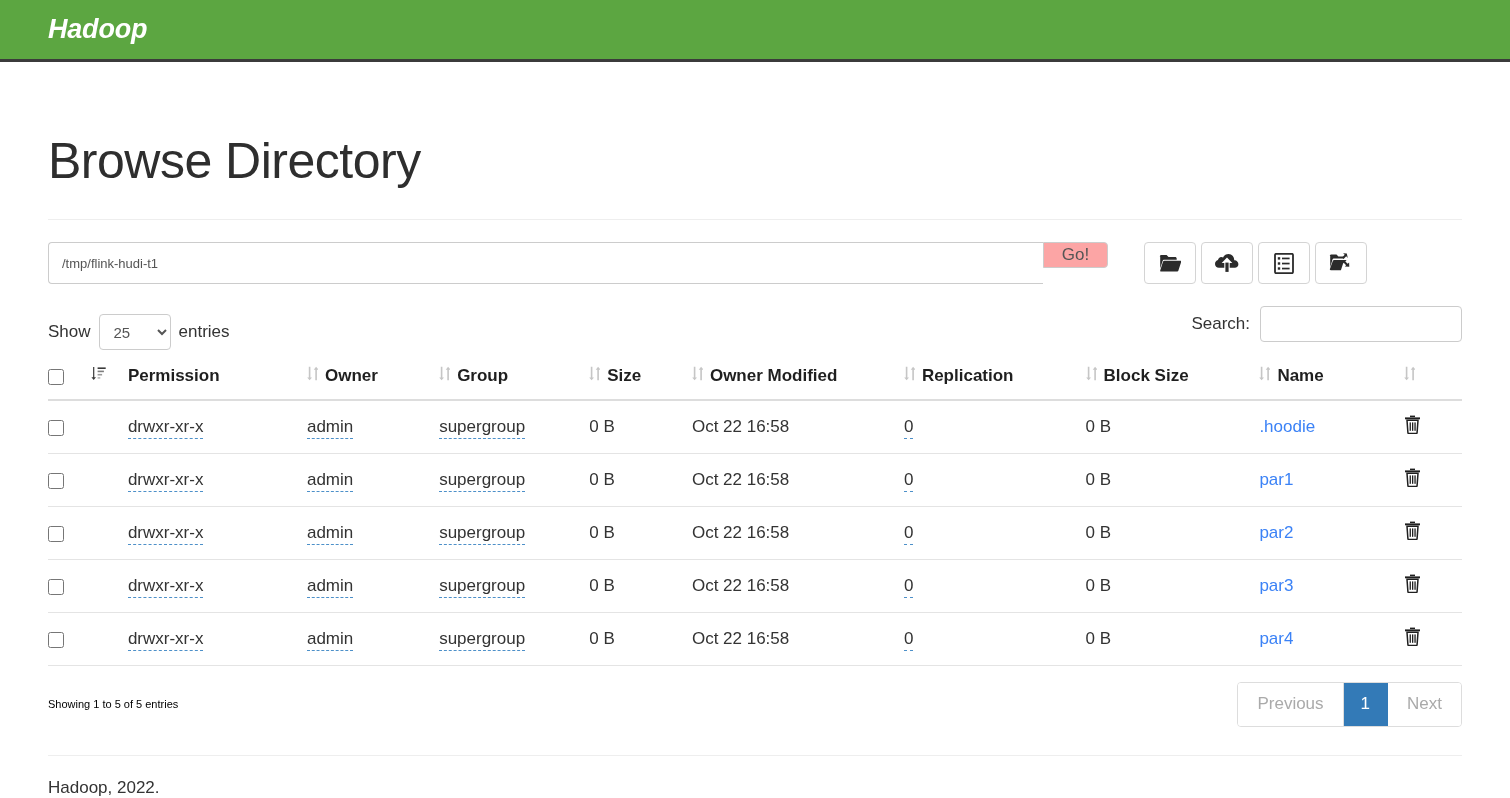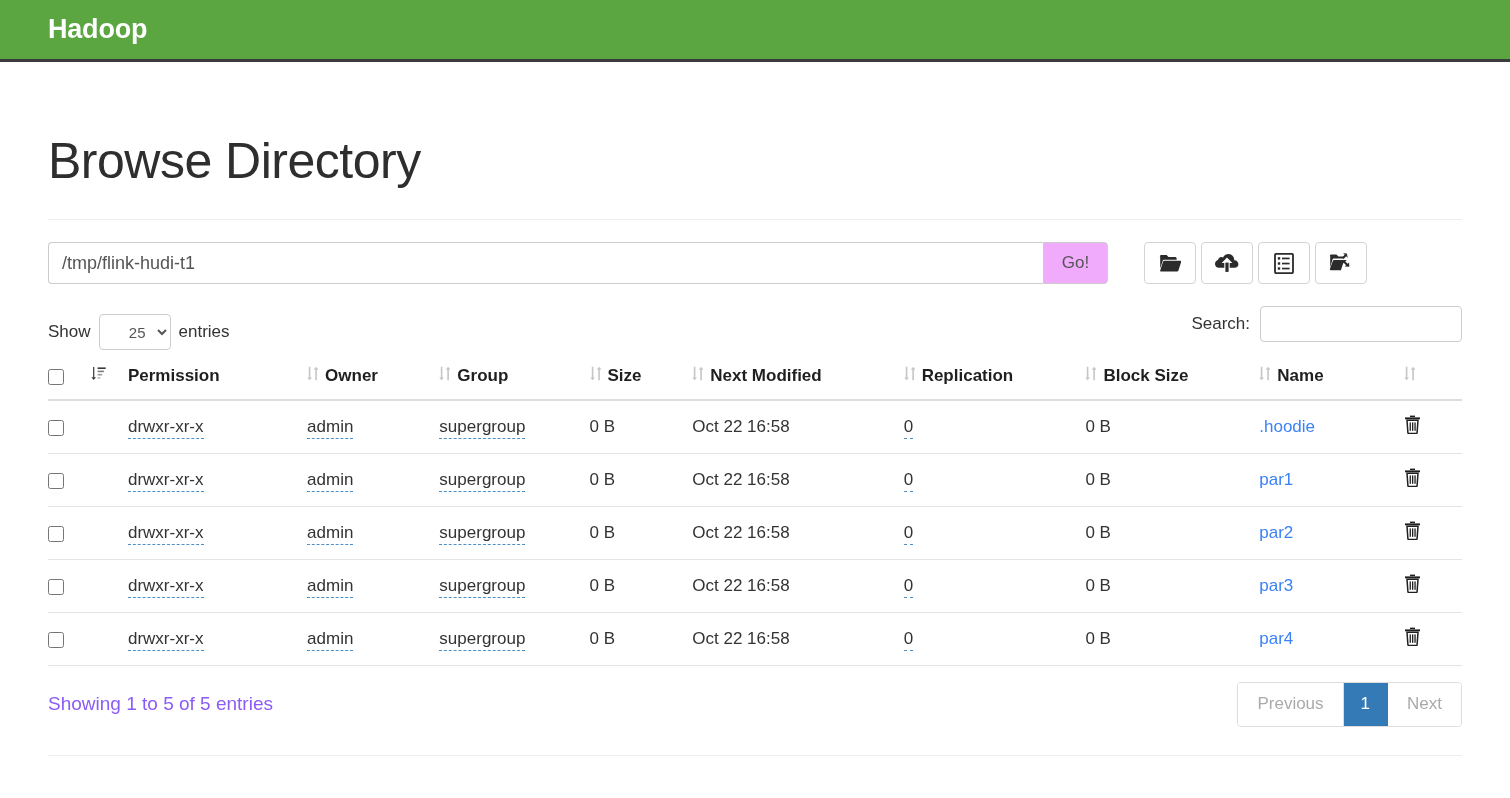--- a/index.html
+++ b/index.html
@@ -24,20 +24,21 @@
     position: relative;
   }
   .brand {
     color: #ffffff;
     font-size: 27px;
     font-weight: bold;
     letter-spacing: -0.2px;
     margin-right: 34px;
     text-decoration: none;
     line-height: 1;
+    font-style: italic;
   }
   .nav-links { display: flex; align-items: center; }
   .nav-link {
     color: #ffffff;
     font-size: 18px;
     text-decoration: none;
     padding: 0 18px;
     line-height: 1;
     white-space: nowrap;
   }
@@ -82,32 +83,32 @@
     display: flex;
     width: 1060px;
   }
   .path-input {
     flex: 1;
     height: 42px;
     border: 1px solid #cccccc;
     border-right: none;
     border-radius: 4px 0 0 4px;
     padding: 0 13px;
-    font-size: 18px;
+    font-size: 13px;
     font-family: "Liberation Sans", sans-serif;
     color: #555555;
     outline: none;
     background: #fff;
   }
   .go-btn {
-    height: 42px;
+    height: 26px;
     min-width: 65px;
     border: 1px solid #cccccc;
     border-radius: 0 4px 4px 0;
-    background: #f0abfc;
+    background: #fca5a5;
     font-size: 17px;
     font-family: "Liberation Sans", sans-serif;
     color: #555555;
     cursor: pointer;
     padding: 0 16px;
   }
 
   .btn-group {
     display: flex;
     margin-left: 36px;
@@ -149,21 +150,20 @@
     margin: 0 8px;
     padding: 0 8px 0 10px;
     border: 1px solid #cccccc;
     border-radius: 4px;
     font-size: 15px;
     font-family: "Liberation Sans", sans-serif;
     color: #555555;
     background: #ffffff;
     min-width: 72px;
     cursor: pointer;
-    text-align: right;
   }
   .filter-box {
     display: flex;
     align-items: center;
     font-size: 17px;
     color: #333;
   }
   .search-input {
     height: 36px;
     width: 202px;
@@ -260,22 +260,22 @@
   }
 
   
   .table-footer {
     display: flex;
     align-items: center;
     justify-content: space-between;
     margin-top: 16px;
   }
   .dt-info {
-    font-size: 19px;
-    color: #8b5cf6;
+    font-size: 11px;
+    color: #000000;
   }
   .pagination {
     display: flex;
     border-radius: 4px;
     overflow: hidden;
     border: 1px solid #dddddd;
   }
   .page-btn {
     padding: 10px 19px;
     font-size: 17px;
@@ -441,21 +441,21 @@
           </span>
         </th>
         <th class="col-mod">
           <span class="th-sort-wrap">
             <span class="sort-icon">
               <svg width="11" height="15" viewBox="0 0 11 15">
                   <path fill="#c6c6c6" d="M3.4 0.8v10.6H5L2.6 14.3 0.2 11.4h1.6V0.8z"></path>
                   <path fill="#c6c6c6" d="M8.3 14.3V3.7H6.7L9.1 0.8l2.4 2.9H9.9v10.6z"></path>
                 </svg>
             </span>
-            <span>Next Modified</span>
+            <span>Owner Modified</span>
           </span>
         </th>
         <th class="col-repl">
           <span class="th-sort-wrap">
             <span class="sort-icon">
               <svg width="11" height="15" viewBox="0 0 11 15">
                   <path fill="#c6c6c6" d="M3.4 0.8v10.6H5L2.6 14.3 0.2 11.4h1.6V0.8z"></path>
                   <path fill="#c6c6c6" d="M8.3 14.3V3.7H6.7L9.1 0.8l2.4 2.9H9.9v10.6z"></path>
                 </svg>
             </span>
@@ -639,14 +639,15 @@
   <div class="table-footer">
     <div class="dt-info">Showing 1 to 5 of 5 entries</div>
     <div class="pagination">
       <div class="page-btn">Previous</div>
       <div class="page-btn num active">1</div>
       <div class="page-btn">Next</div>
     </div>
   </div>
 
   <hr class="page-foot-hr">
+  <div class="page-foot-text">Hadoop, 2022.</div>
 
 </div>
 
 </body></html>

